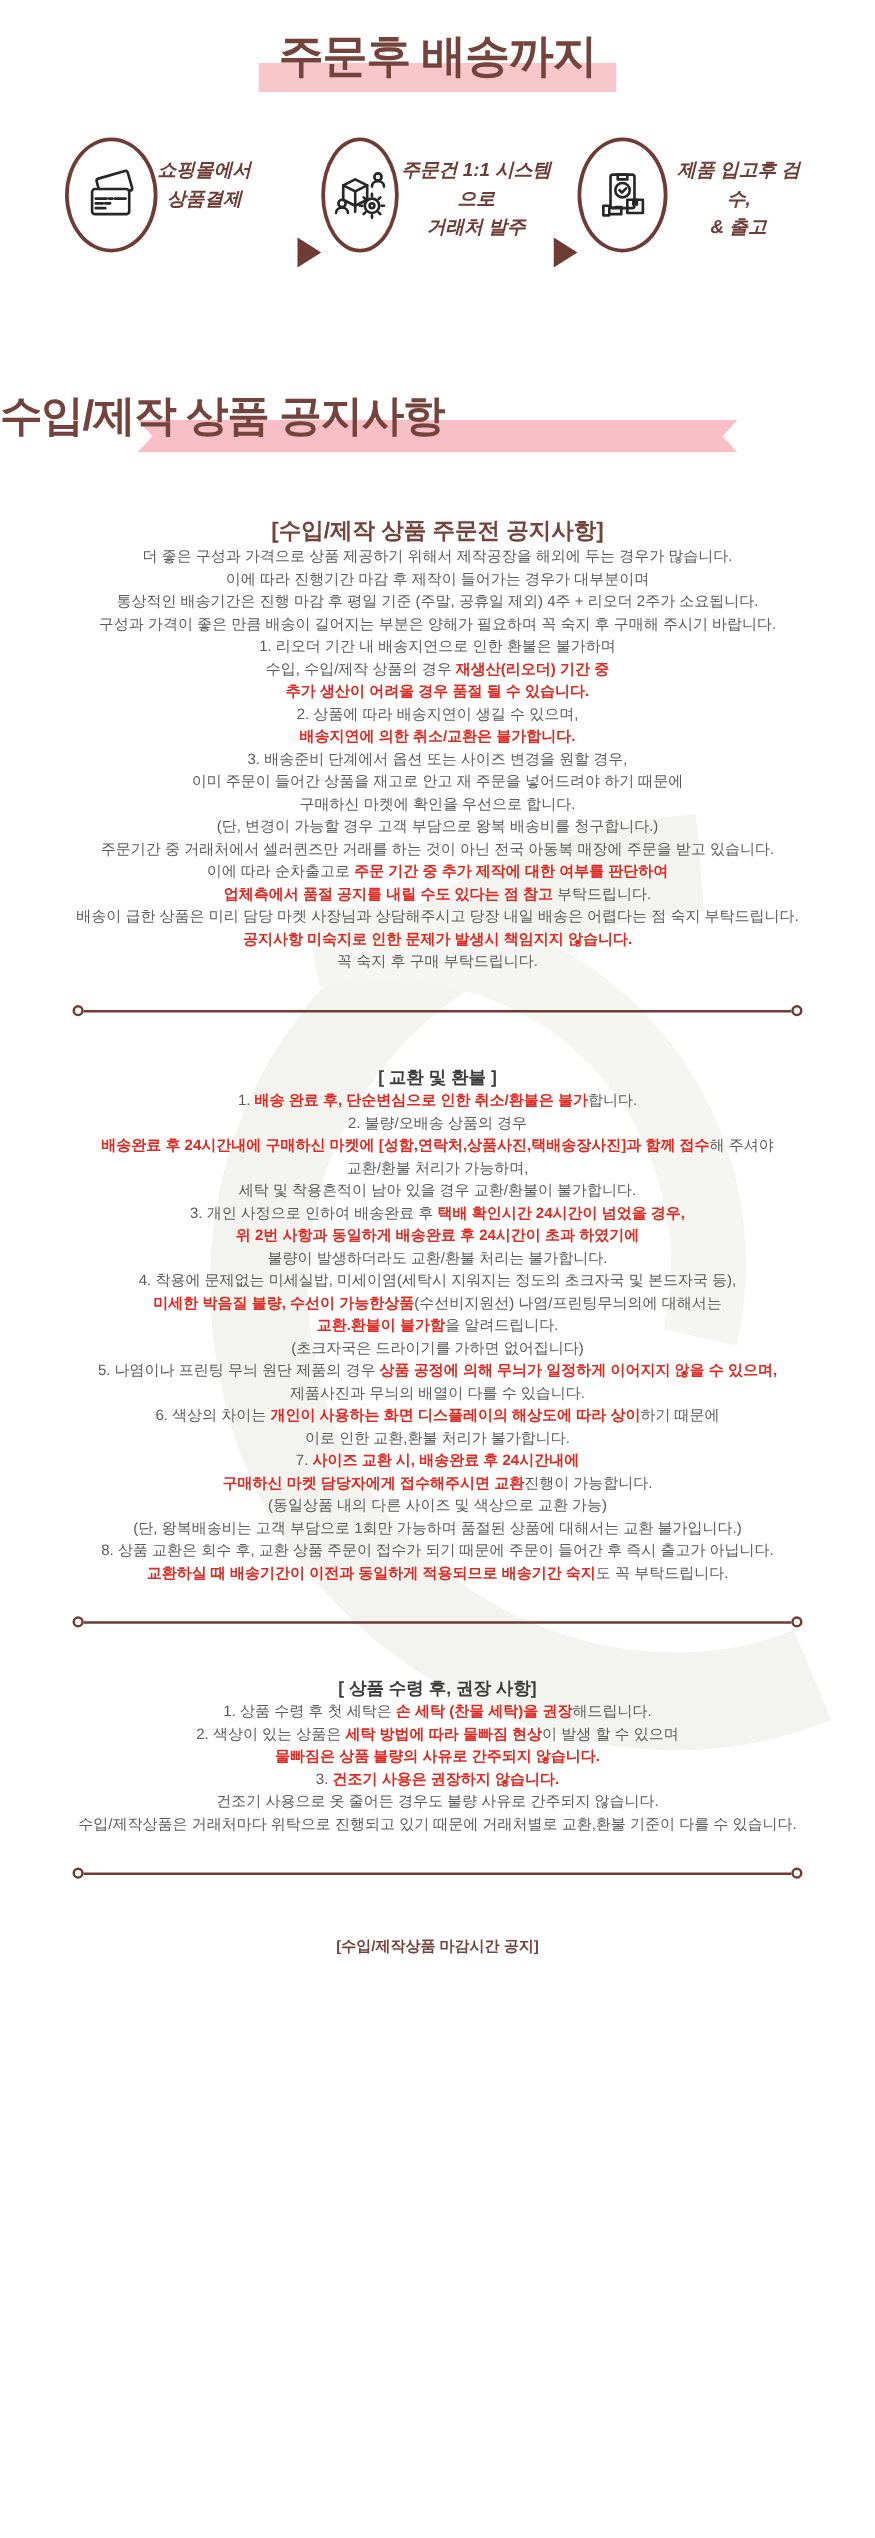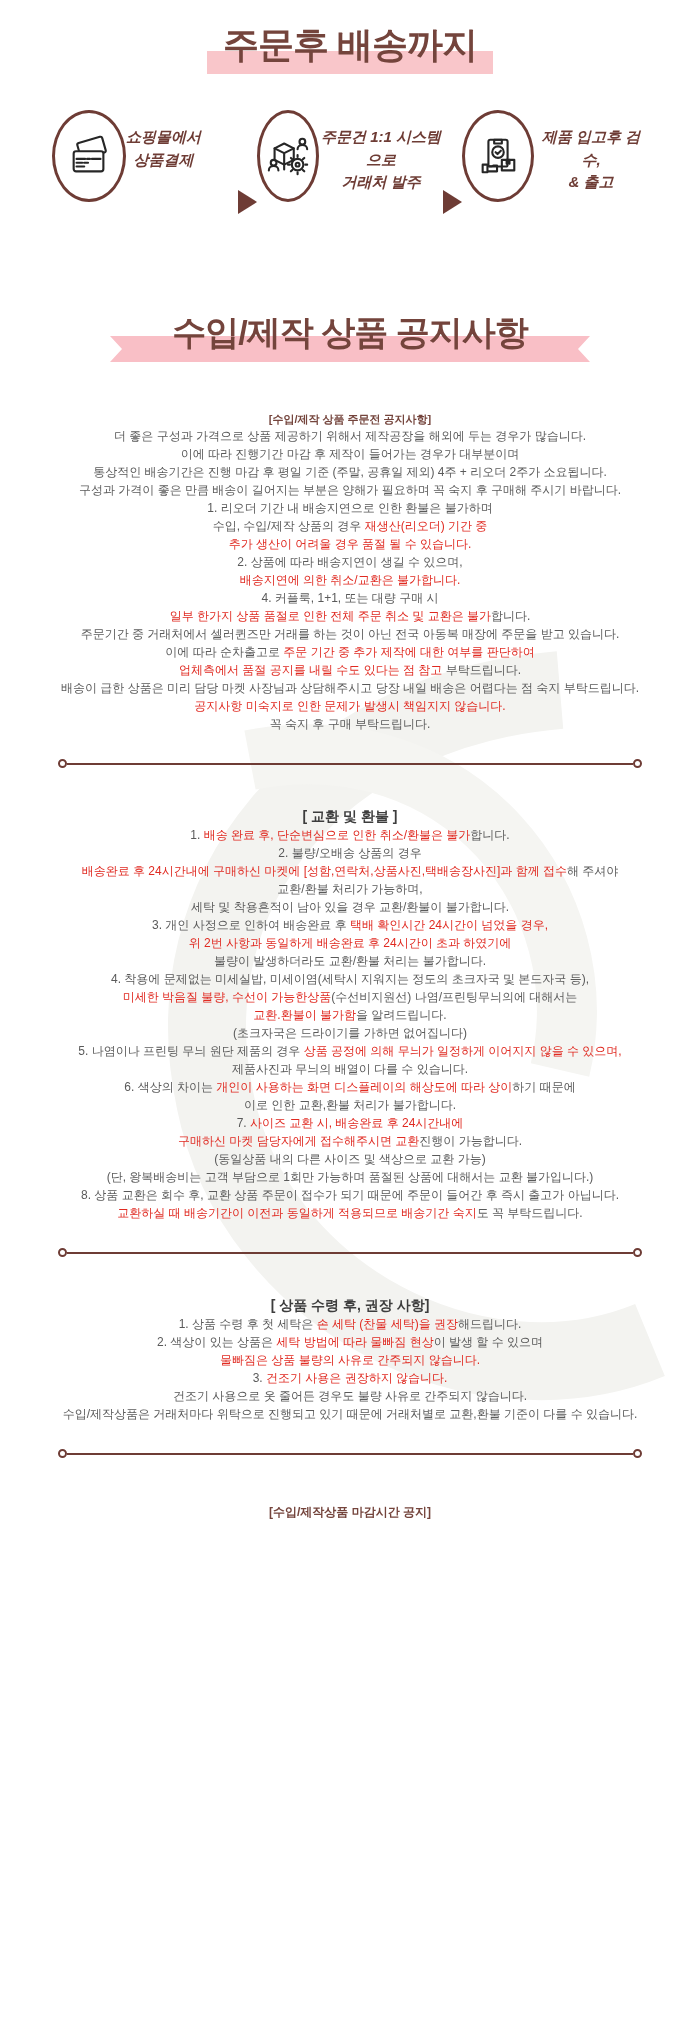--- a/index.html
+++ b/index.html
@@ -24,31 +24,31 @@
   .steps{display:flex;justify-content:center;align-items:flex-start;margin-top:34px;}
   .step{width:186px;display:flex;flex-direction:row;align-items:flex-start;font-style:italic;}
   .circle{width:74px;height:92px;border:3px solid var(--brown-line);border-radius:50%;
     display:flex;align-items:center;justify-content:center;background:#fff;}
   .circle svg{width:46px;height:46px;}
   .arrow{width:0;height:0;border-left:19px solid var(--brown-line);border-top:12px solid transparent;
     border-bottom:12px solid transparent;margin-top:80px;}
   .step-label{margin-top:16px;color:var(--brown-line);font-weight:700;font-size:15px;line-height:1.35;}
 
   
-  .title2-wrap{position:relative;margin-top:96px;text-align:center;height:56px;}
+  .title2-wrap{position:relative;margin-top:96px;text-align:left;height:56px;}
   .tape{position:absolute;left:110px;right:110px;top:26px;height:26px;background:var(--pink2);
     clip-path:polygon(0 0,100% 0,97.5% 50%,100% 100%,0 100%,2.5% 50%);}
   .title2{position:relative;font-size:34px;font-weight:800;letter-spacing:-1px;color:var(--brown);}
 
   
   .sec{ text-align:center;font-size:12px;color:var(--gray);}
   .ln{display:block;line-height:1.5;}
-  .r{color:var(--red);font-weight:400;}
+  .r{color:var(--red);font-weight:700;}
   .para{}
-  .h-brown{margin-top:46px;font-size:11px;font-weight:700;color:var(--brown);}
+  .h-brown{margin-top:46px;font-size:18px;font-weight:700;color:var(--brown);}
   .h-dark{margin-top:40px;font-size:14px;font-weight:700;color:var(--dark);}
   .gap-lg{}
 
   
   .divider{display:flex;align-items:center;margin:26px 58px 0;}
   .divider .dot{width:9px;height:9px;border:2px solid var(--brown-line);border-radius:50%;background:#fff;flex:0 0 auto;}
   .divider .line{flex:1;height:2px;background:var(--brown-line);}
 
   .icon-stroke{fill:none;stroke:#262626;stroke-width:2.2;stroke-linecap:round;stroke-linejoin:round;}
 </style>
@@ -148,22 +148,24 @@
       <div class="para gap-lg">
           <div class="ln"><span>1. 리오더 기간 내 배송지연으로 인한 환불은 불가하며</span></div>
           <div class="ln"><span>수입, 수입/제작 상품의 경우 </span><span class="r">재생산(리오더) 기간 중</span></div>
           <div class="ln"><span class="r">추가 생산이 어려울 경우 품절 될 수 있습니다.</span></div>
         </div>
       <div class="para">
           <div class="ln"><span>2. 상품에 따라 배송지연이 생길 수 있으며,</span></div>
           <div class="ln"><span class="r">배송지연에 의한 취소/교환은 불가합니다.</span></div>
         </div>
       <div class="para">
-          <div class="ln"><span>4. 커플룩, 1+1, 또는 대량 구매 시</span></div>
-          <div class="ln"><span class="r">일부 한가지 상품 품절로 인한 전체 주문 취소 및 교환은 불가</span><span>합니다.</span></div>
+          <div class="ln"><span>3. 배송준비 단계에서 옵션 또는 사이즈 변경을 원할 경우,</span></div>
+          <div class="ln"><span>이미 주문이 들어간 상품을 재고로 안고 재 주문을 넣어드려야 하기 때문에</span></div>
+          <div class="ln"><span>구매하신 마켓에 확인을 우선으로 합니다.</span></div>
+          <div class="ln"><span>(단, 변경이 가능할 경우 고객 부담으로 왕복 배송비를 청구합니다.)</span></div>
         </div>
       <div class="para gap-lg">
           <div class="ln"><span>주문기간 중 거래처에서 셀러퀸즈만 거래를 하는 것이 아닌 전국 아동복 매장에 주문을 받고 있습니다.</span></div>
           <div class="ln"><span>이에 따라 순차출고로 </span><span class="r">주문 기간 중 추가 제작에 대한 여부를 판단하여</span></div>
           <div class="ln"><span class="r">업체측에서 품절 공지를 내릴 수도 있다는 점 참고</span><span> 부탁드립니다.</span></div>
         </div>
       <div class="para gap-lg">
           <div class="ln"><span>배송이 급한 상품은 미리 담당 마켓 사장님과 상담해주시고 당장 내일 배송은 어렵다는 점 숙지 부탁드립니다.</span></div>
           <div class="ln"><span class="r">공지사항 미숙지로 인한 문제가 발생시 책임지지 않습니다.</span></div>
           <div class="ln"><span>꼭 숙지 후 구매 부탁드립니다.</span></div>

